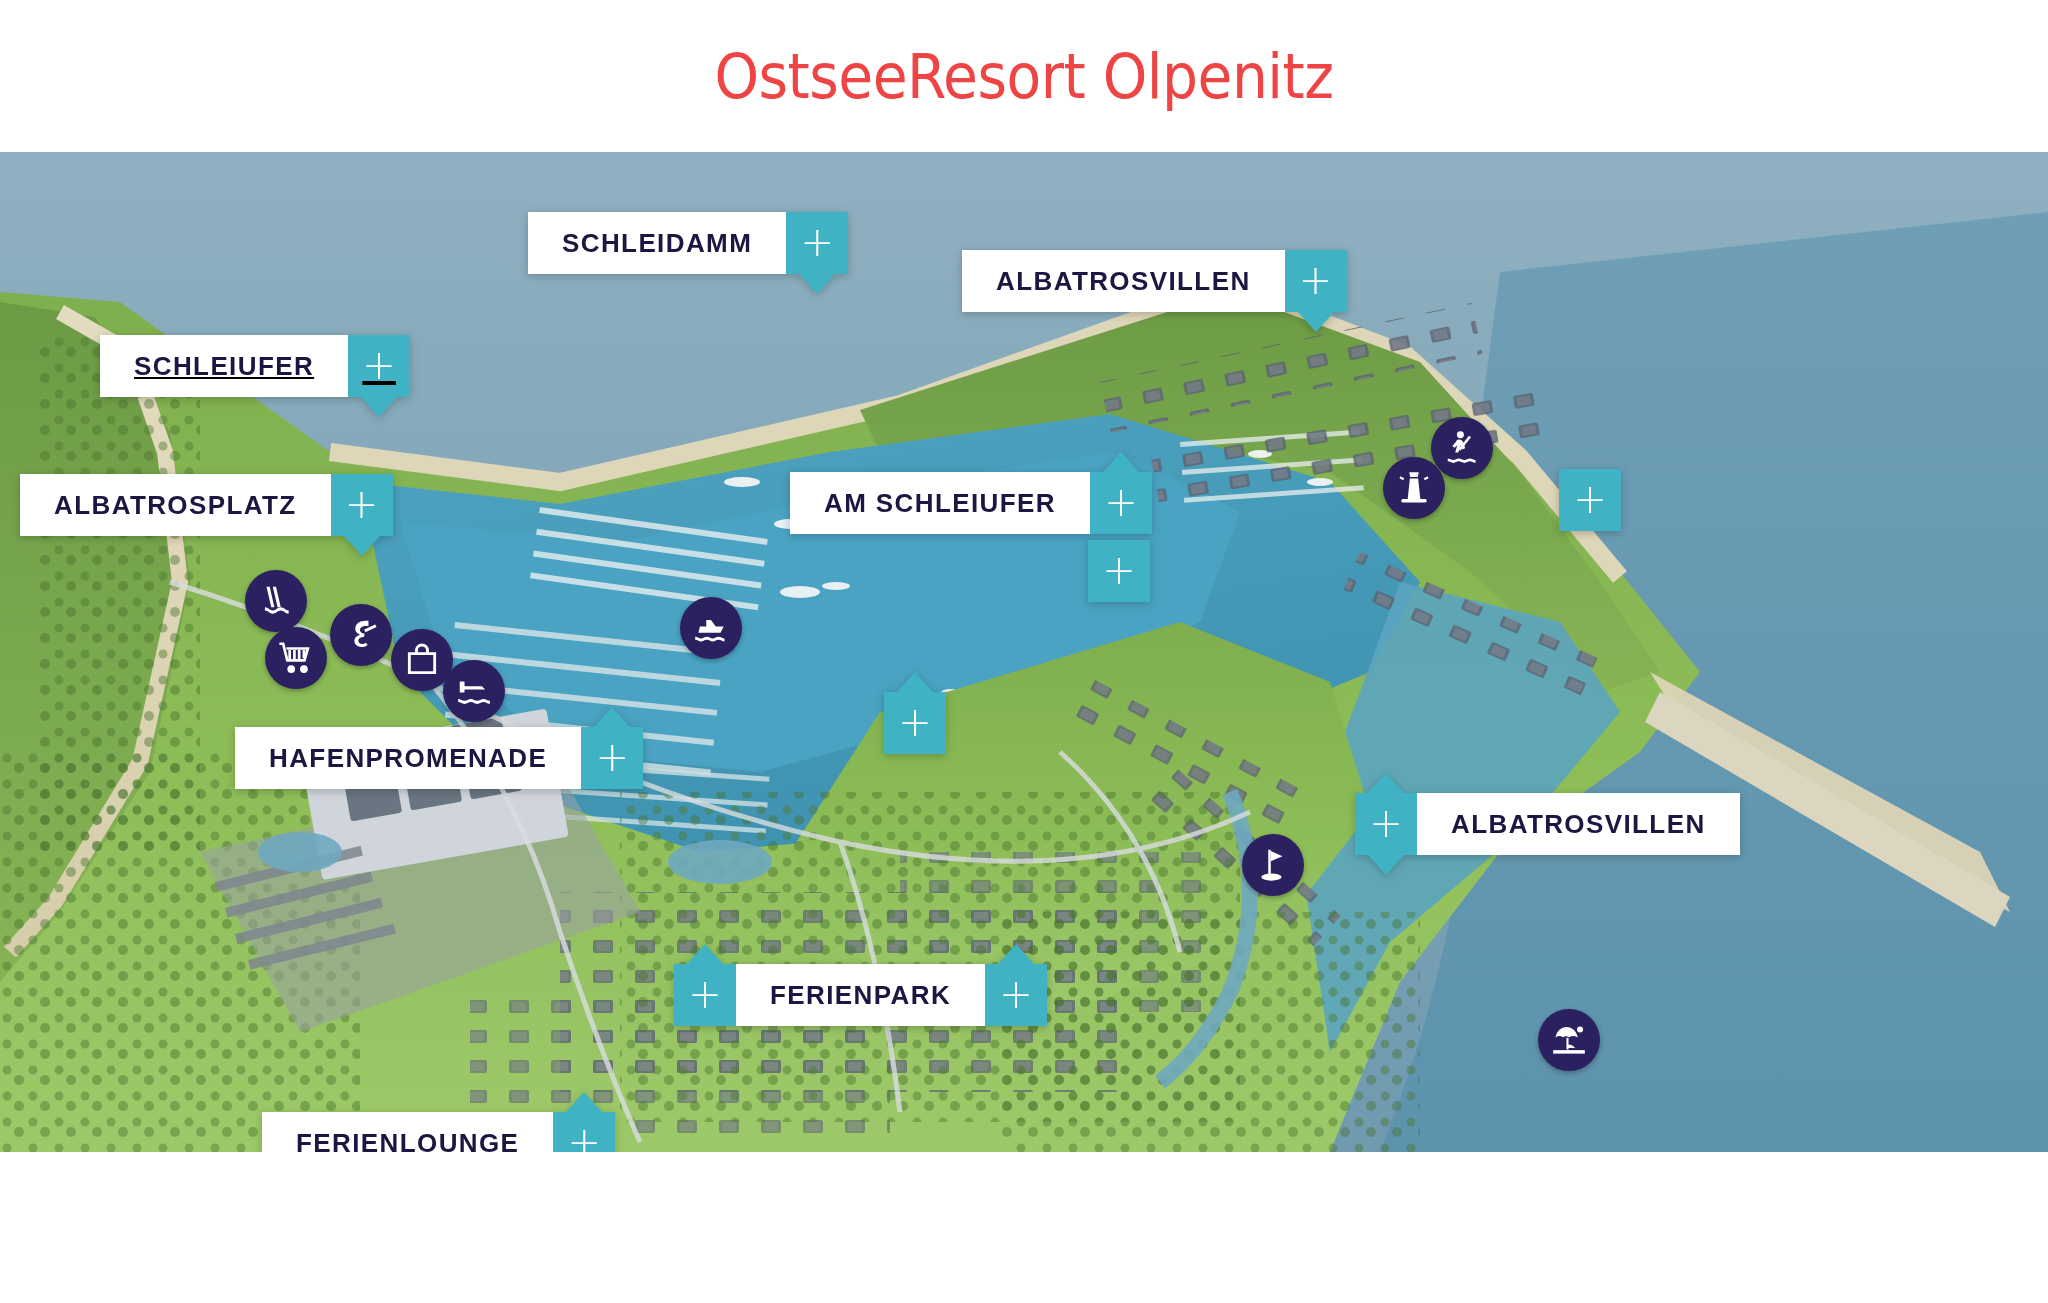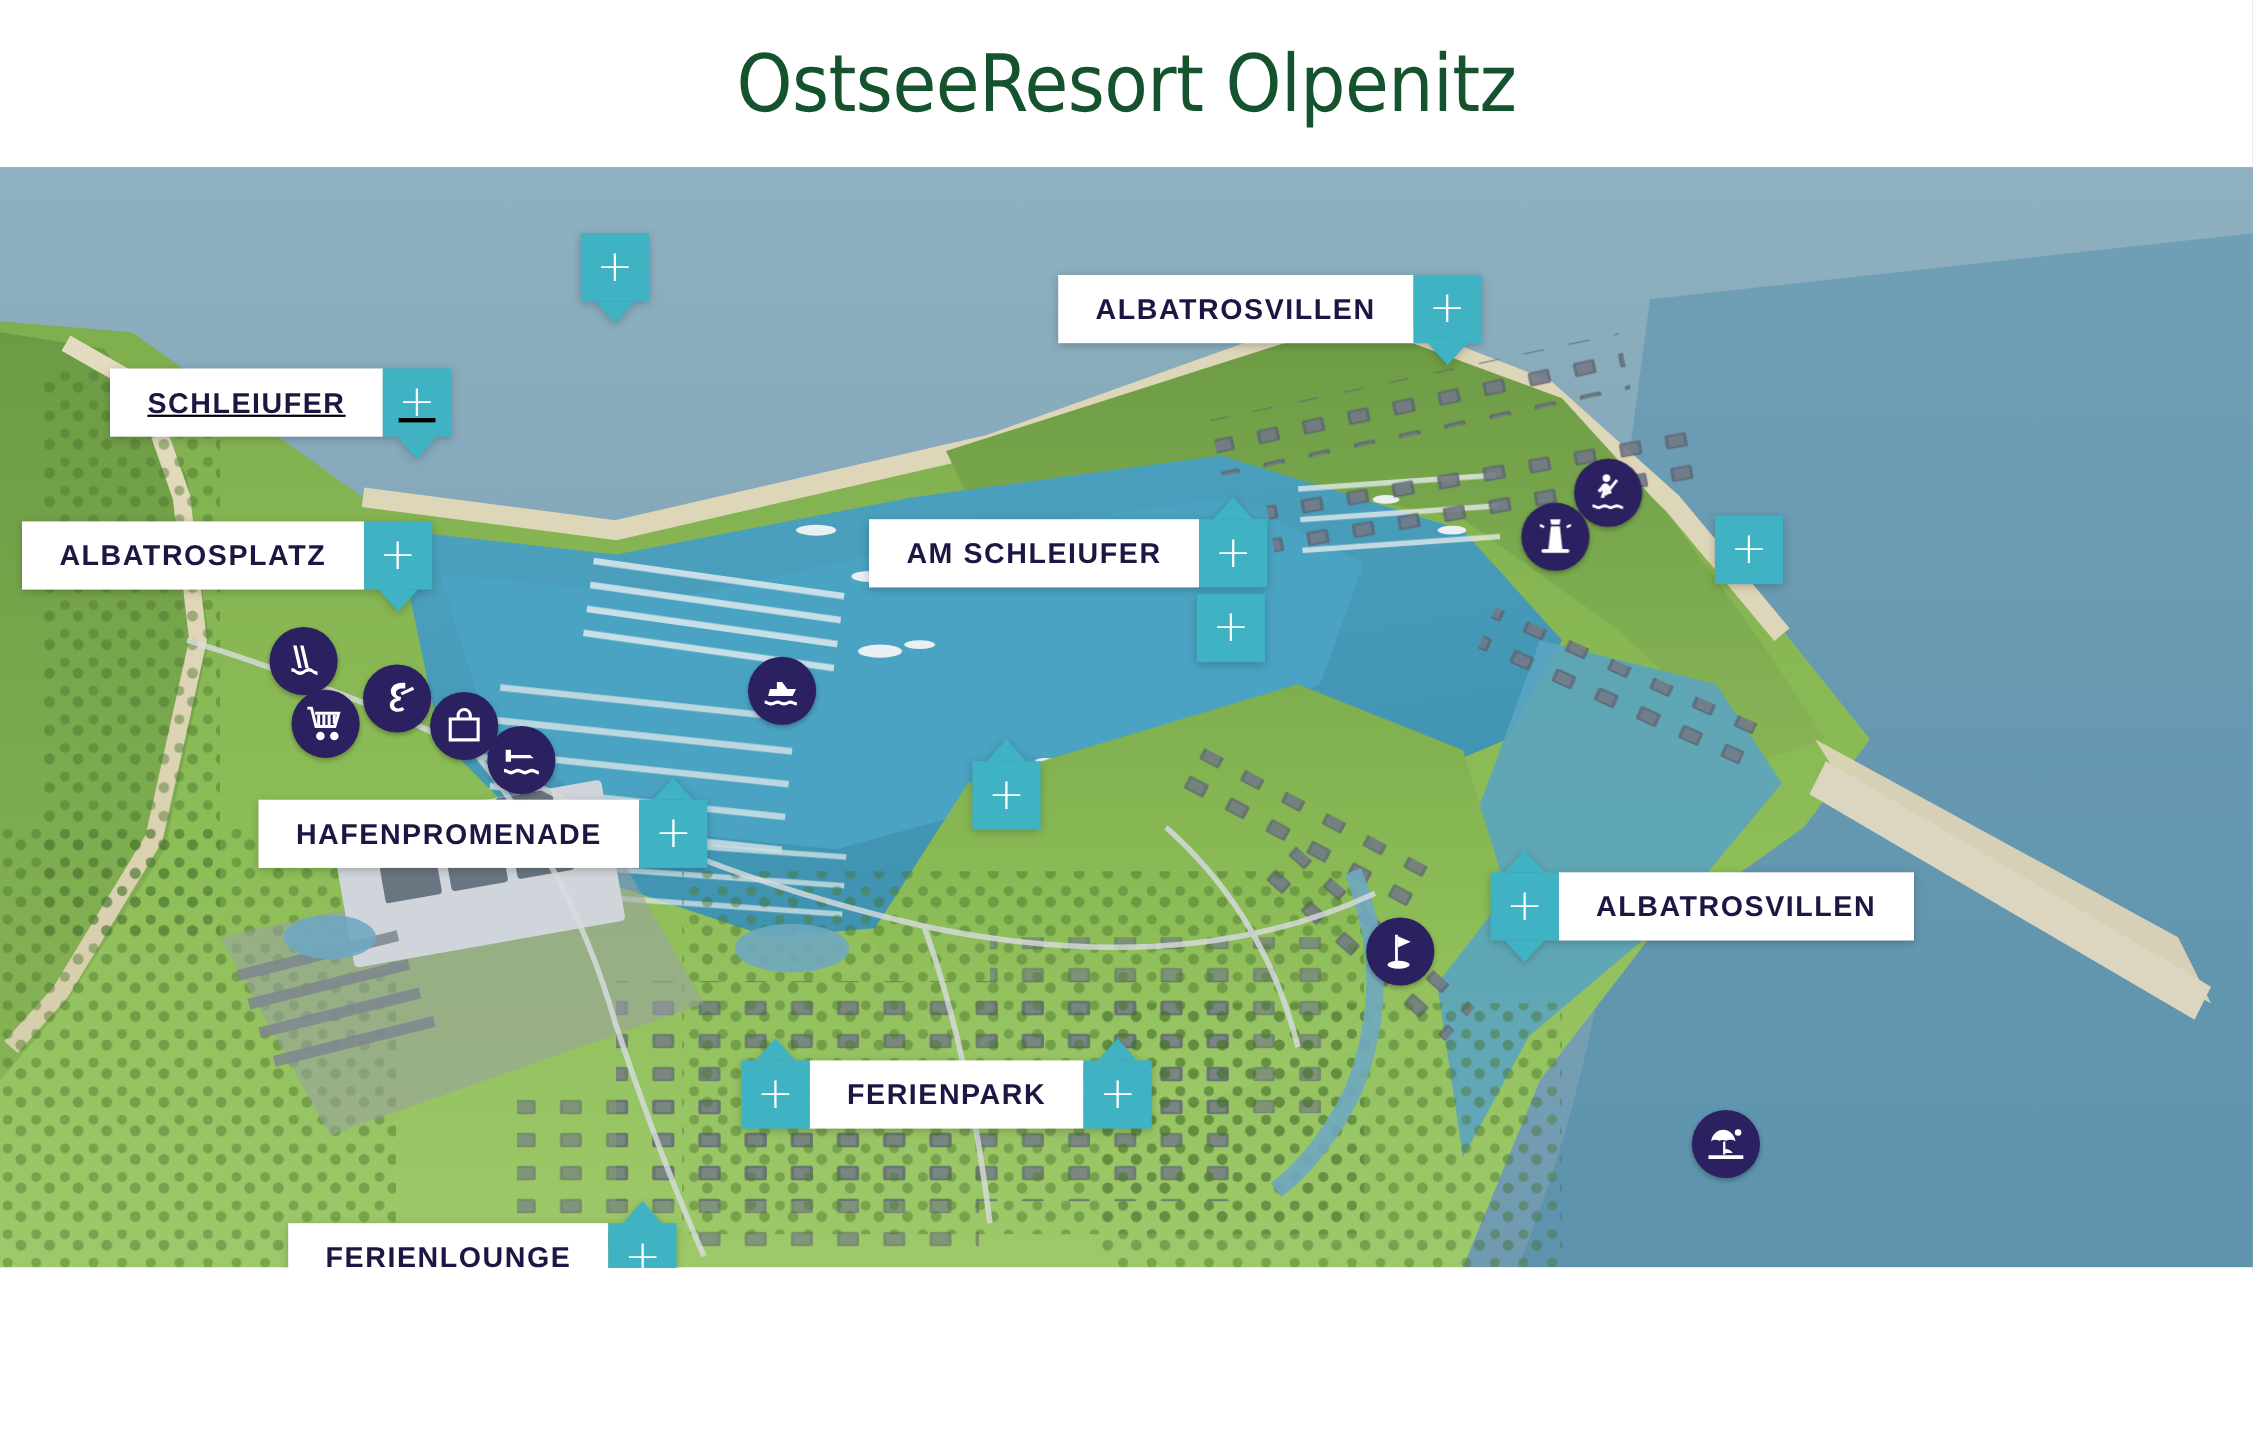--- a/index.html
+++ b/index.html
@@ -5,22 +5,22 @@
   html,body{margin:0;padding:0;}
   body{
     width:2048px;height:1303px;
     background:#ffffff;
     font-family:"Liberation Sans", sans-serif;
     overflow:hidden;
   }
   #page-title{
     position:absolute;left:0;top:0;width:2048px;height:152px;
     display:flex;align-items:center;justify-content:center;
-    color:#14532d;
-    font-size:72px;
+    color:#ef4444;
+    font-size:63px;
     font-weight:400;
     letter-spacing:-0.5px;
     font-family:"DejaVu Sans Condensed","Liberation Sans",sans-serif;
   }
   #map-stage{
     position:absolute;left:0;top:152px;width:2048px;height:1000px;
     overflow:hidden;background:#7fa5b8;
   }
   #map-art{position:absolute;inset:0;}
   .pin-label{
@@ -236,20 +236,21 @@
       <path d="M170 430 Q300 470 430 530 Q620 640 840 690 Q1080 740 1250 660"></path>
       <path d="M430 530 Q520 640 560 780 Q600 900 640 990"></path>
       <path d="M840 690 Q880 800 900 960"></path>
       <path d="M1060 600 Q1150 680 1180 800"></path>
     </g>
 
     <path d="M1660 540 L2010 745 L1995 775 L1645 570 Z" fill="#dcd6c0"></path>
   </svg>
 
   <div class="pin-label" style="left:528px;top:60px;">
+    <div class="pl-text">SCHLEIDAMM</div>
     <div class="pl-plus tip-down">
       <span class="gl">+</span>
     </div>
   </div>
 
   <div class="pin-label" style="left:962px;top:98px;text-align:right;">
     <div class="pl-text">ALBATROSVILLEN</div>
     <div class="pl-plus tip-down">
       <span class="gl">+</span>
     </div>

